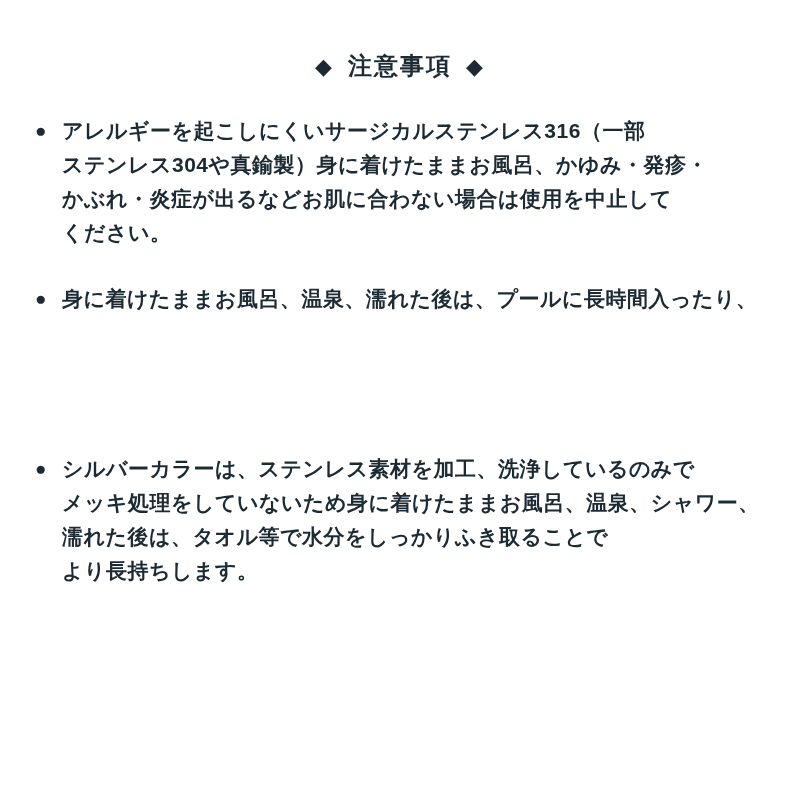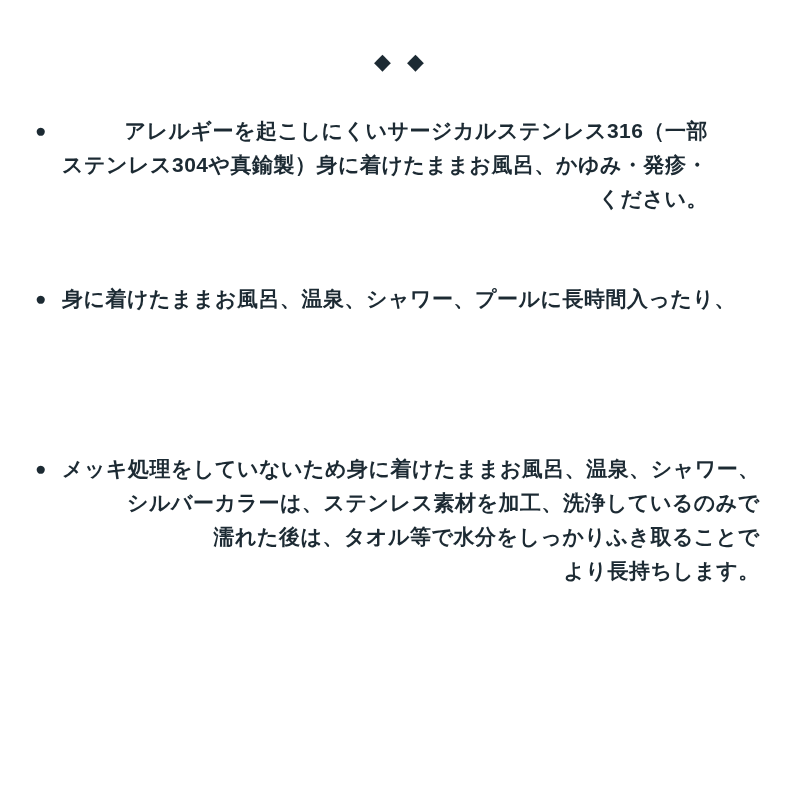--- a/index.html
+++ b/index.html
@@ -50,52 +50,53 @@
     font-size: 19px;
     line-height: 34px;
     font-weight: 700;
   }
   .notice-text {
     font-size: 21px;
     line-height: 34px;
     font-weight: 700;
     letter-spacing: 0.5px;
     white-space: nowrap;
-    text-align: right;
   }
 </style>
 </head>
 <body>
 
 <div class="page">
 
   <div class="title-row">
     <span class="diamond">◆</span>
+    <span>注意事項</span>
     <span class="diamond">◆</span>
   </div>
 
   <div class="notice notice-1">
     <span class="bullet">●</span>
     <div class="notice-text">
       <div>アレルギーを起こしにくいサージカルステンレス316（一部</div>
       <div>ステンレス304や真鍮製）身に着けたままお風呂、かゆみ・発疹・</div>
+      <div>かぶれ・炎症が出るなどお肌に合わない場合は使用を中止して</div>
       <div>ください。</div>
     </div>
   </div>
 
   <div class="notice notice-2">
     <span class="bullet">●</span>
     <div class="notice-text">
-      <div>身に着けたままお風呂、温泉、シャワー、プールに長時間入ったり、</div>
+      <div>身に着けたままお風呂、温泉、濡れた後は、プールに長時間入ったり、</div>
     </div>
   </div>
 
   <div class="notice notice-3">
     <span class="bullet">●</span>
     <div class="notice-text">
+      <div>シルバーカラーは、ステンレス素材を加工、洗浄しているのみで</div>
       <div>メッキ処理をしていないため身に着けたままお風呂、温泉、シャワー、</div>
-      <div>シルバーカラーは、ステンレス素材を加工、洗浄しているのみで</div>
       <div>濡れた後は、タオル等で水分をしっかりふき取ることで</div>
       <div>より長持ちします。</div>
     </div>
   </div>
 
 </div>
 
 </body></html>

